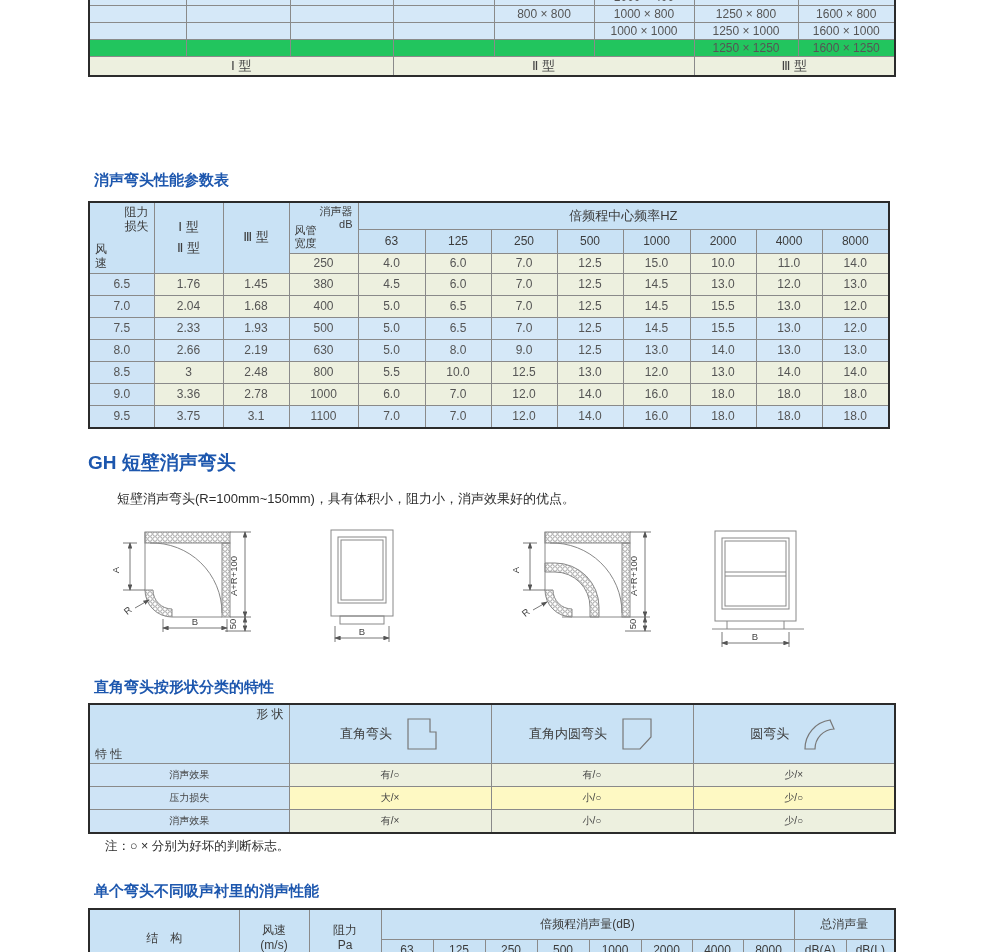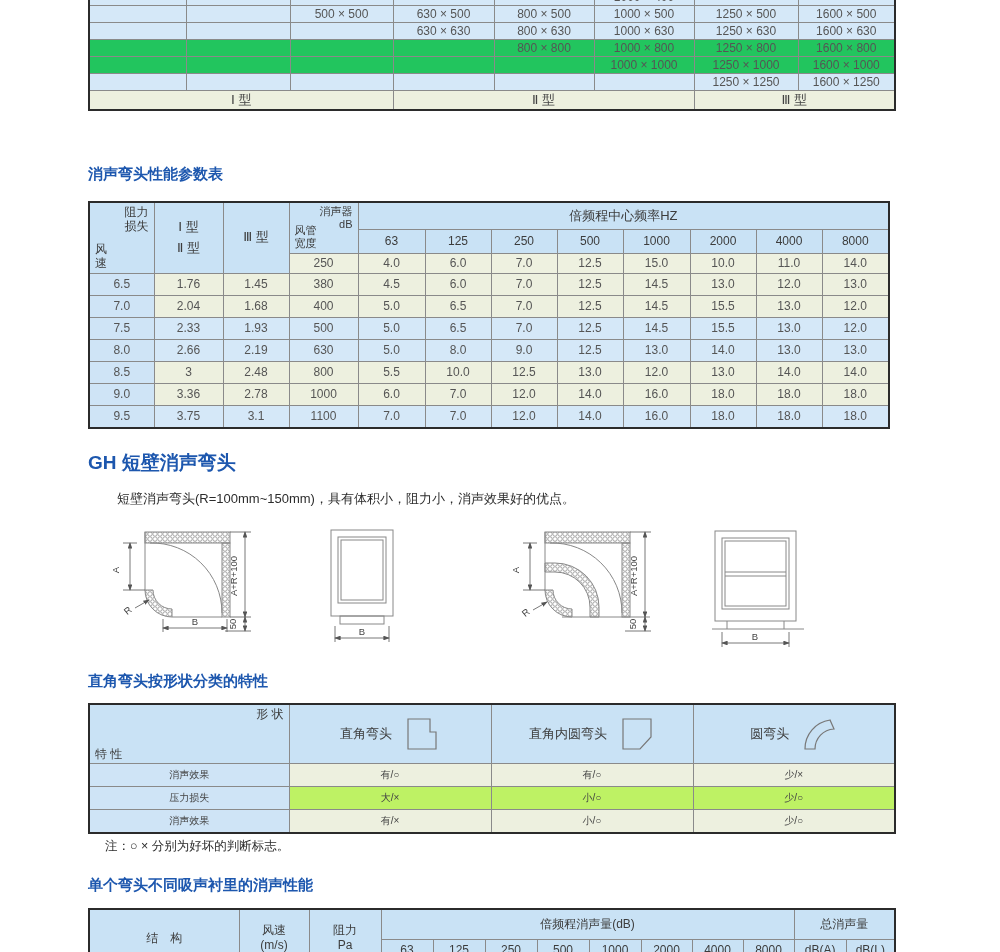--- a/index.html
+++ b/index.html
@@ -38,29 +38,29 @@
   .diag{position:relative;
     background-image:linear-gradient(to bottom right,
       rgba(0,0,0,0) calc(50% - 0.7px), #777 calc(50% - 0.7px),
       #777 calc(50% + 0.7px), rgba(0,0,0,0) calc(50% + 0.7px));}
   .diag .tr{position:absolute;top:2px;right:5px;text-align:right;line-height:1.2;}
   .diag .bl{position:absolute;bottom:2px;left:5px;text-align:left;line-height:1.2;margin-top:17px;}
   .diag div{font-size:12px;color:#3c3c3c;}
   .corner2 div{font-size:11px;}
   .type-cell div{line-height:1.6;font-size:13px;color:#3c3c3c;}
   
-  .h-blue{color:#1d57ae;font-weight:bold;font-size:15px;margin:0;}
+  .h-blue{color:#1d57ae;font-weight:bold;font-size:15px;margin:6px;}
   .gh-title{color:#1d57ae;font-weight:bold;font-size:19px;margin:0;}
   .desc,.note{font-size:13px;color:#2c2c2c;margin:0;}
   
   .char-tbl{left:88px;top:703px;width:806px;}
   .char-tbl thead td{background:#c9e2f5;height:58px;color:#3c3c3c;font-size:13px;}
   .char-tbl tbody td{height:22px;font-size:10px;color:#444;}
   .char-tbl tbody tr{background:#edf0df;}
-  .char-tbl tbody tr:nth-child(2){background:#bef264;}
+  .char-tbl tbody tr:nth-child(2){background:#fef9c3;}
   .char-tbl tbody td:first-child{background:#cfe4f6;}
   .shape-head{display:flex;align-items:center;justify-content:center;gap:12px;}
   
   .bot-tbl{left:88px;top:908px;width:806px;}
   .bot-tbl thead td{background:#c9e2f5;color:#3c3c3c;}
   .bot-tbl .br1{height:30px;font-size:13px;}
   .bot-tbl .br2 td{height:24px;vertical-align:top;padding-top:3px;font-size:12px;}
   .two-line{line-height:1.25;}
   .drw text{font-size:9.5px;fill:#444;stroke:none;}
 </style>
@@ -83,41 +83,21 @@
     <td></td>
     <td></td>
     <td></td>
     <td></td>
     <td></td>
     <td>1000 × 400</td>
     <td></td>
     <td></td>
   </tr>
 
-  <tr>
-    <td></td>
-    <td></td>
-    <td>500 × 500</td>
-    <td>630 × 500</td>
-    <td>800 × 500</td>
-    <td>1000 × 500</td>
-    <td>1250 × 500</td>
-    <td>1600 × 500</td>
-  </tr>
-
-  <tr>
-    <td></td>
-    <td></td>
-    <td></td>
-    <td>630 × 630</td>
-    <td>800 × 630</td>
-    <td>1000 × 630</td>
-    <td>1250 × 630</td>
-    <td>1600 × 630</td>
-  </tr>
+
 
   <tr>
     <td></td>
     <td></td>
     <td></td>
     <td></td>
     <td>800 × 800</td>
     <td>1000 × 800</td>
     <td>1250 × 800</td>
     <td>1600 × 800</td>

